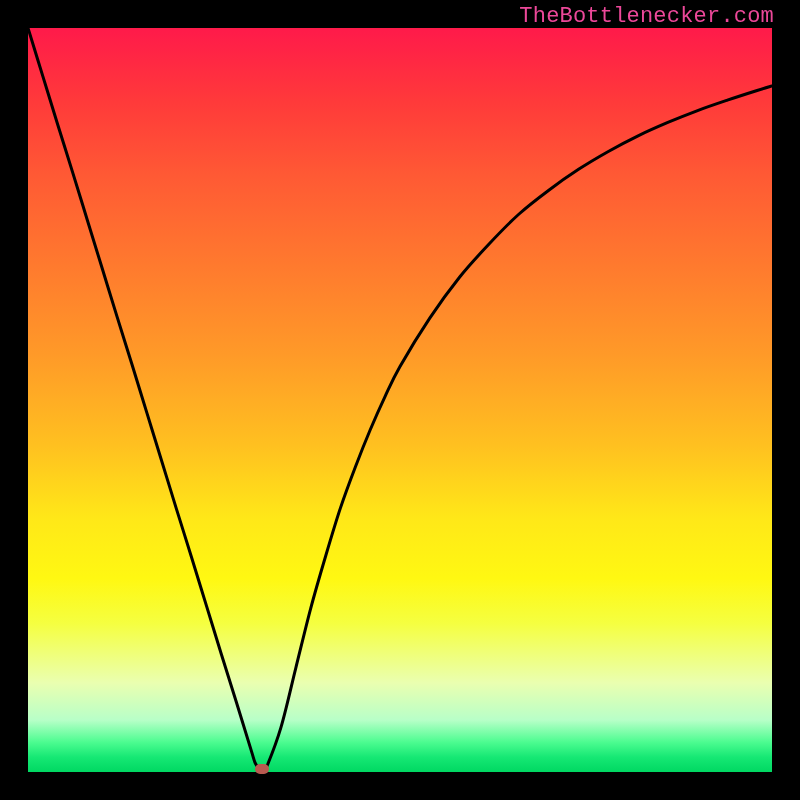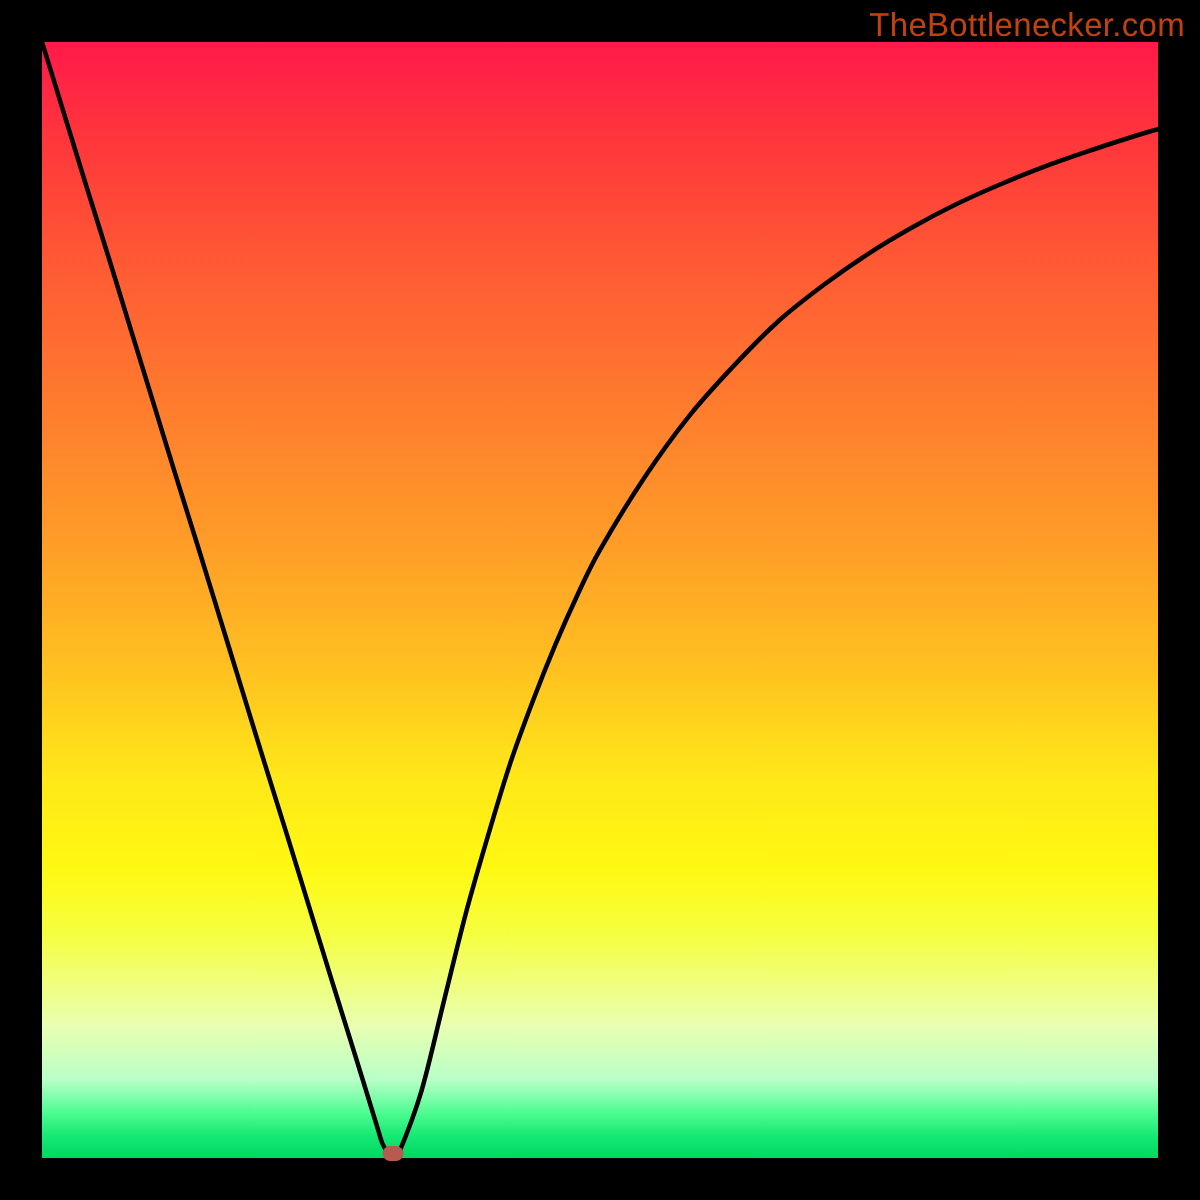--- a/index.html
+++ b/index.html
@@ -36,25 +36,26 @@
       #eaffb0 88%,
       #b8ffc8 93%,
       #4cfc90 96%,
       #16e874 98%,
       #00d862 100%
     );
   }
   .watermark {
     position: absolute;
     top: 4px;
-    right: 10px;
-    color: #c2410c;
+    right: 26px;
+    color: #ec4899;
     font-size: 22px;
     font-weight: 500;
     letter-spacing: 0.2px;
+    font-family: Liberation Mono, monospace;
   }
   svg.curve {
     position: absolute;
     left: 0;
     top: 0;
     width: 744px;
     height: 744px;
     pointer-events: none;
   }
   .marker {

